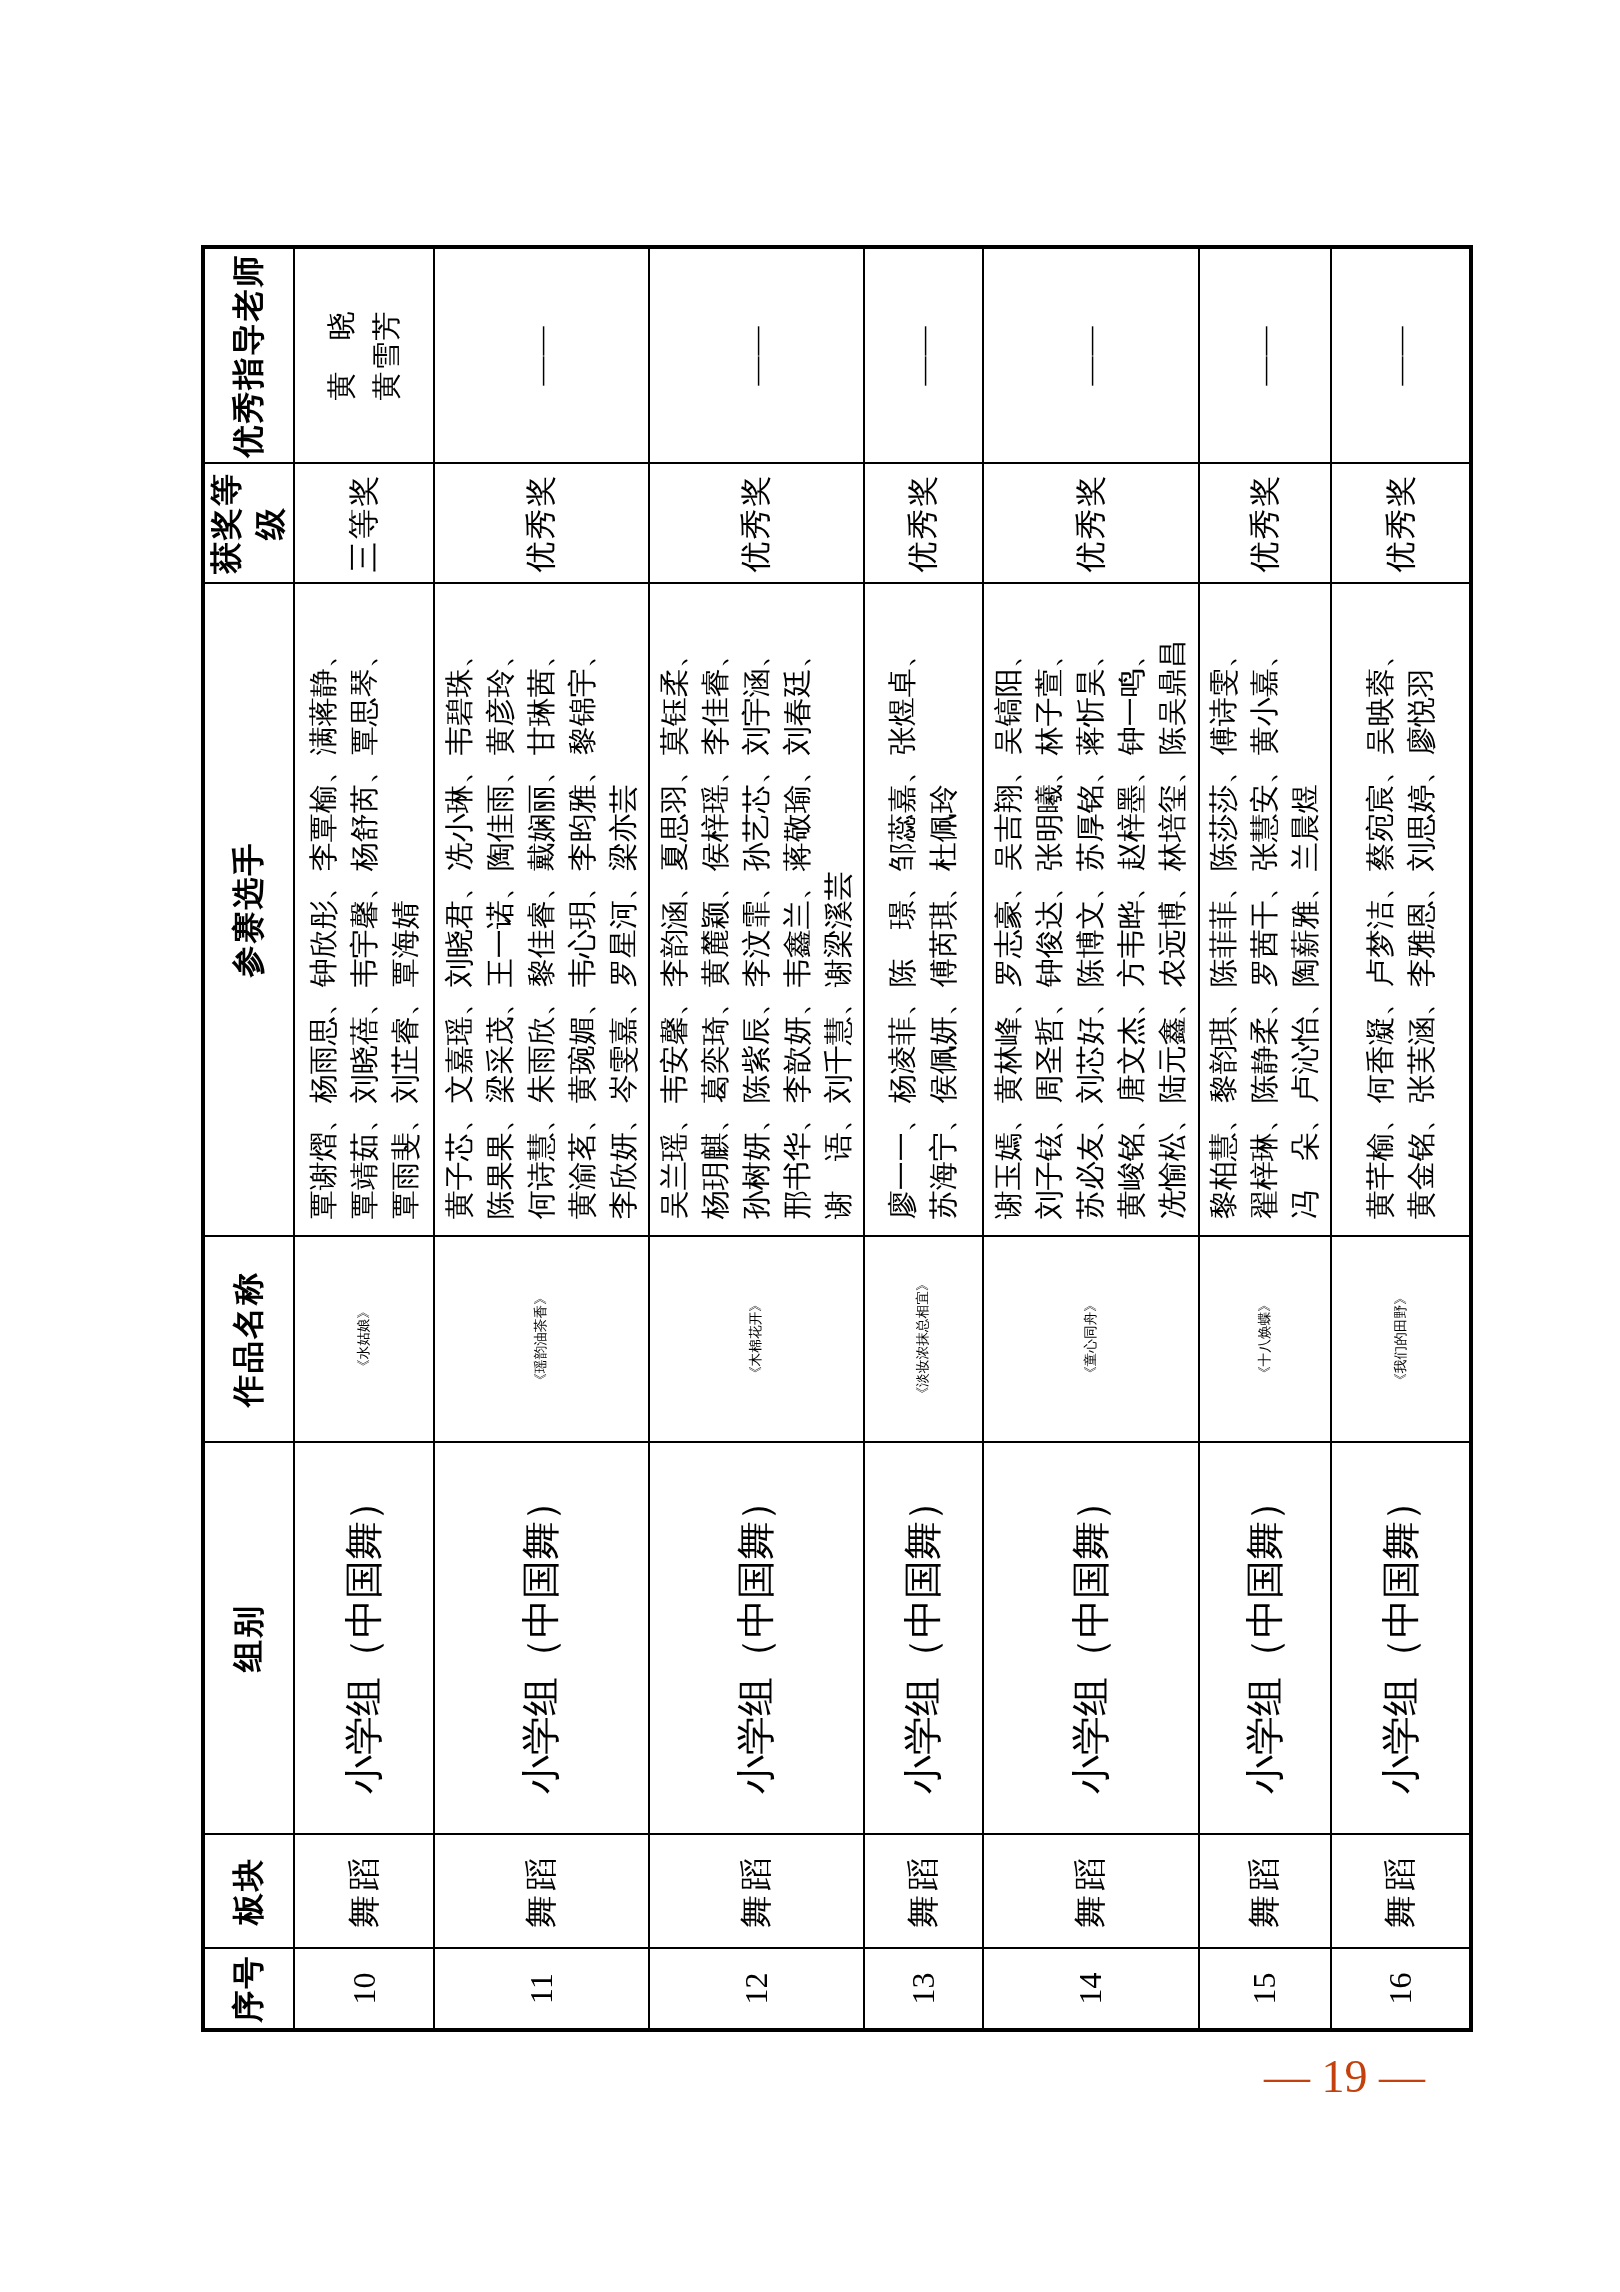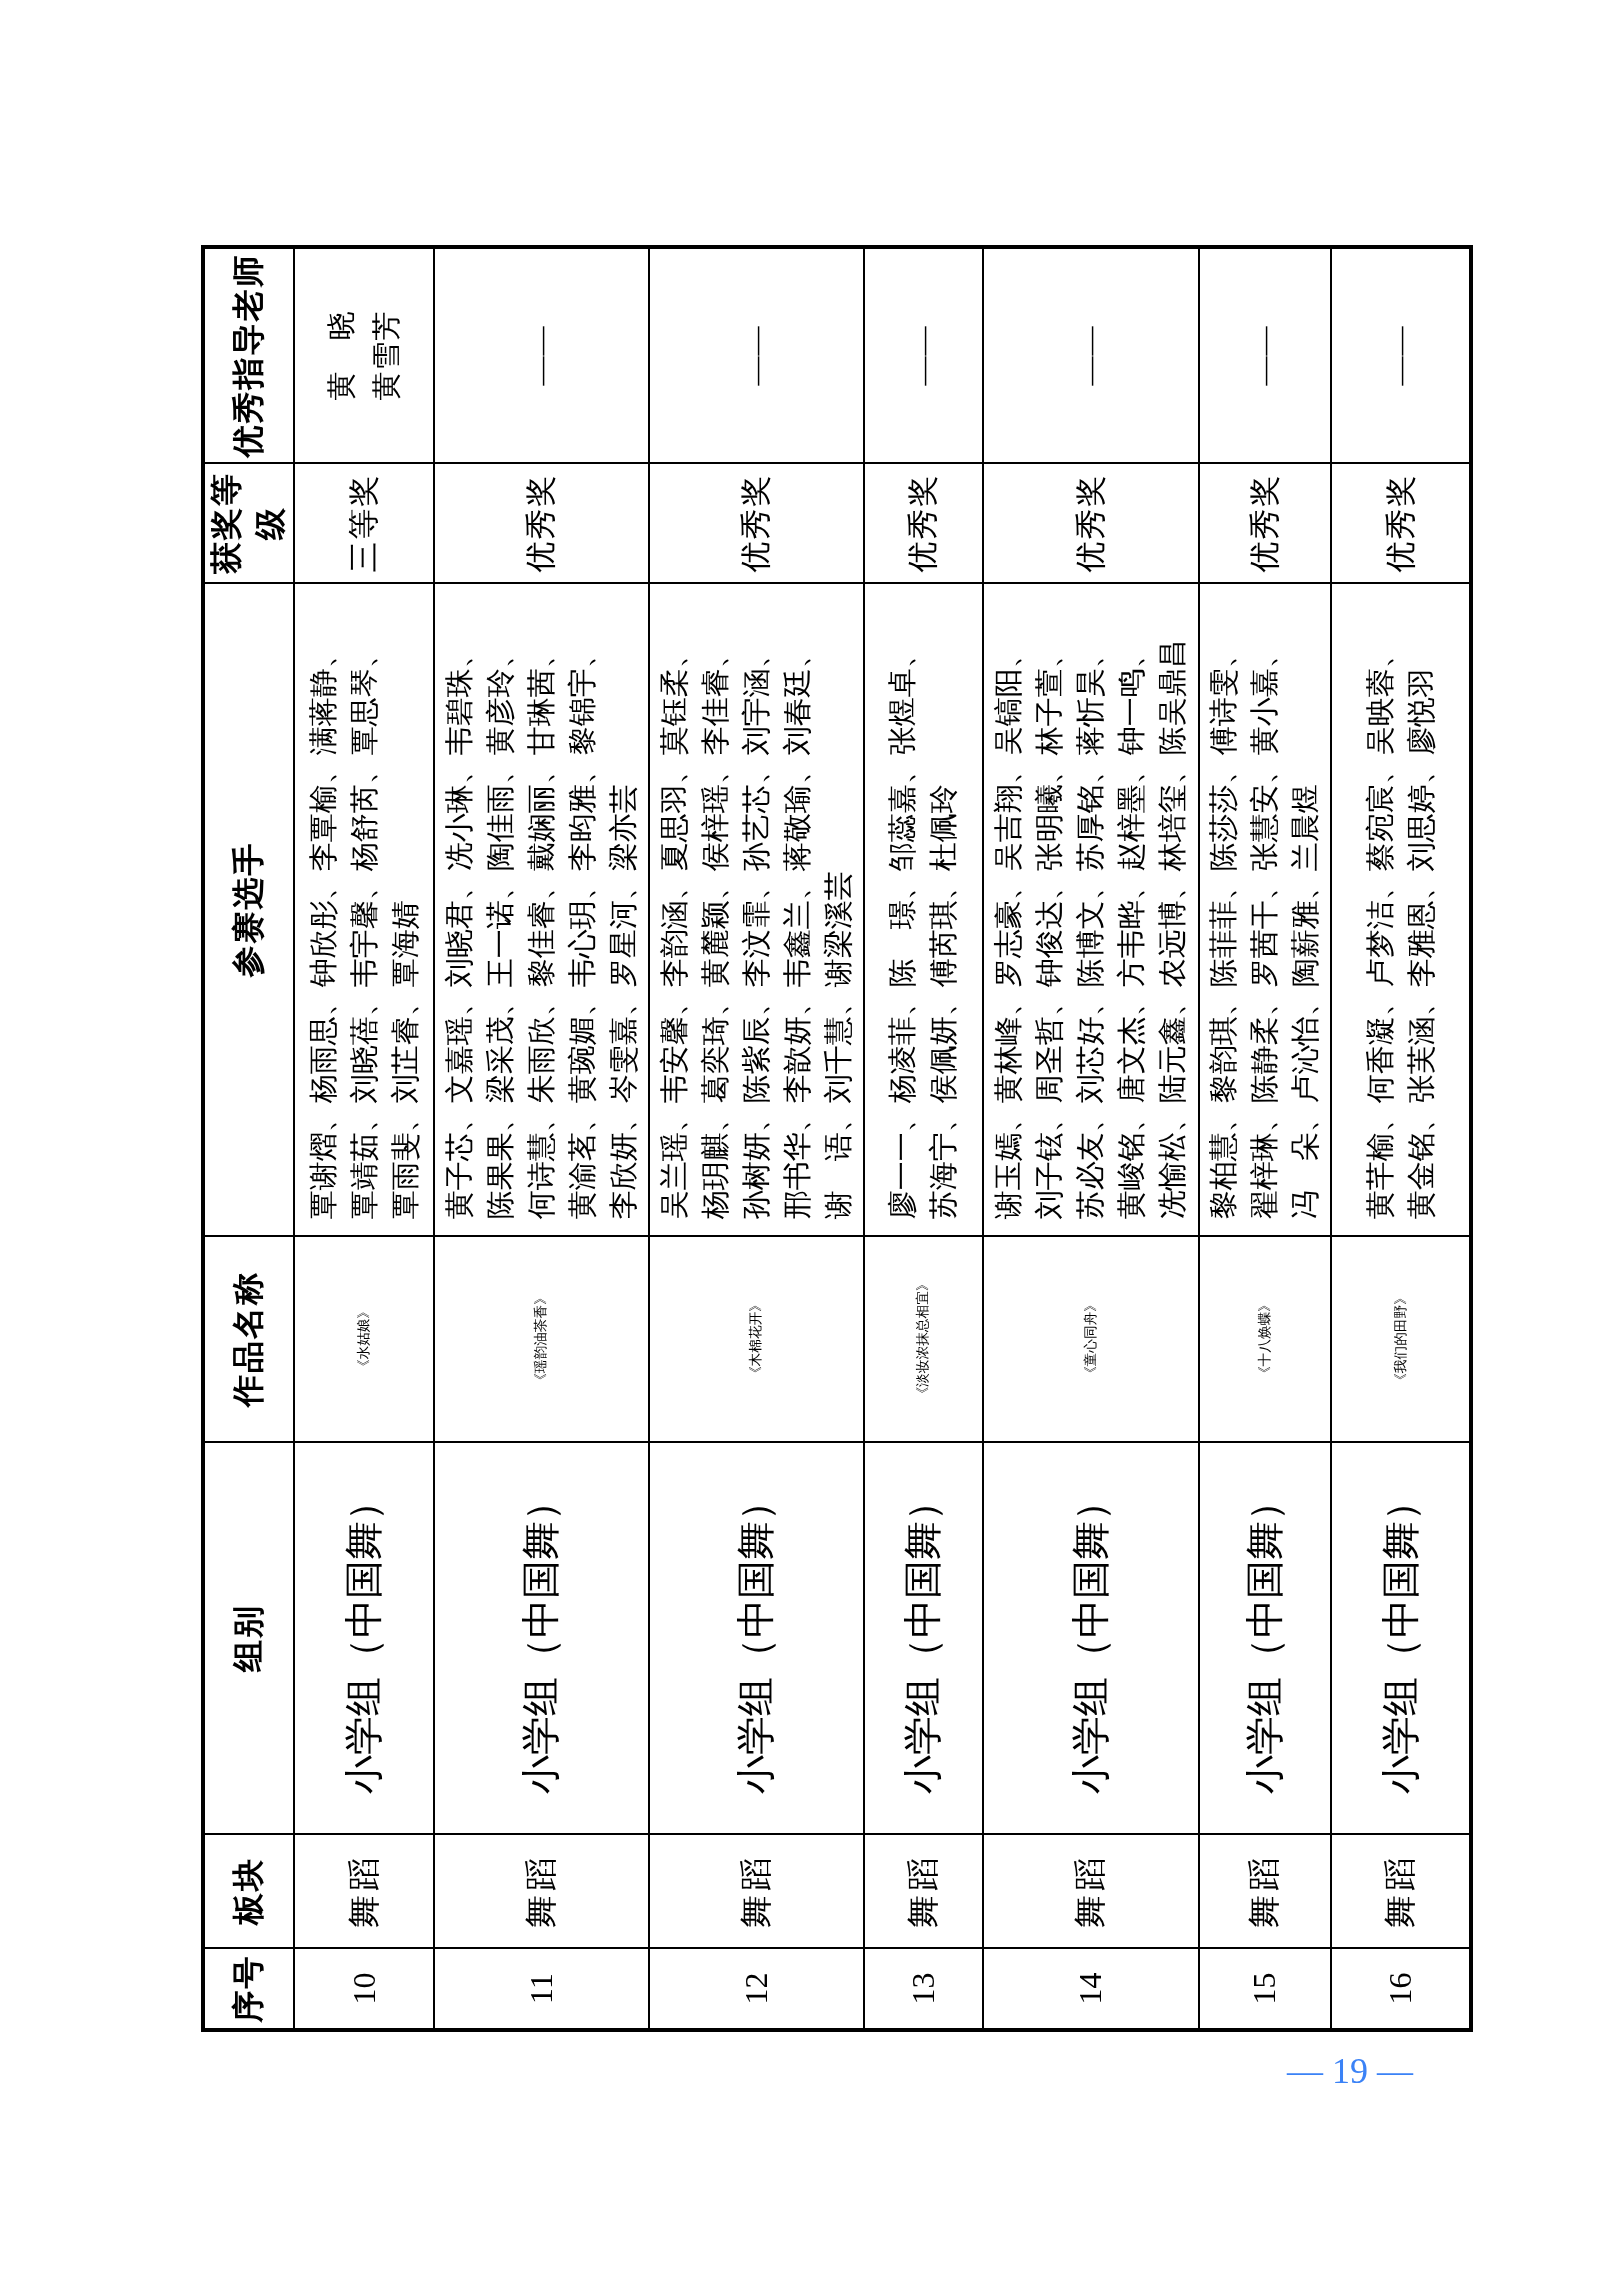--- a/index.html
+++ b/index.html
@@ -39,24 +39,24 @@
   .c-contestants { font-size:29px; text-align:left; vertical-align:middle;
                    padding:3.9px 15.7px; line-height:41px; }
   .c-award       { font-size:31px; text-align:center; letter-spacing:2px; }
   .c-teachers    { font-size:29px; text-align:center; white-space:pre-line;
                    line-height:45px; letter-spacing:1px; }
   .nm { display:inline-block; white-space:nowrap; }
   .page-number {
     position:absolute;
     left:1264px; top:2050px;
     width:172px;
-    text-align:center;
+    text-align:left;
     font-family:"Liberation Serif", serif;
-    font-size:36px;
-    color:#3b82f6;
+    font-size:46px;
+    color:#c2410c;
   }
 </style>
 </head>
 <body>
 
 <div class="page">
   <div class="rot-wrap">
     <table class="awards">
       <colgroup>
         <col style="width:82px">

